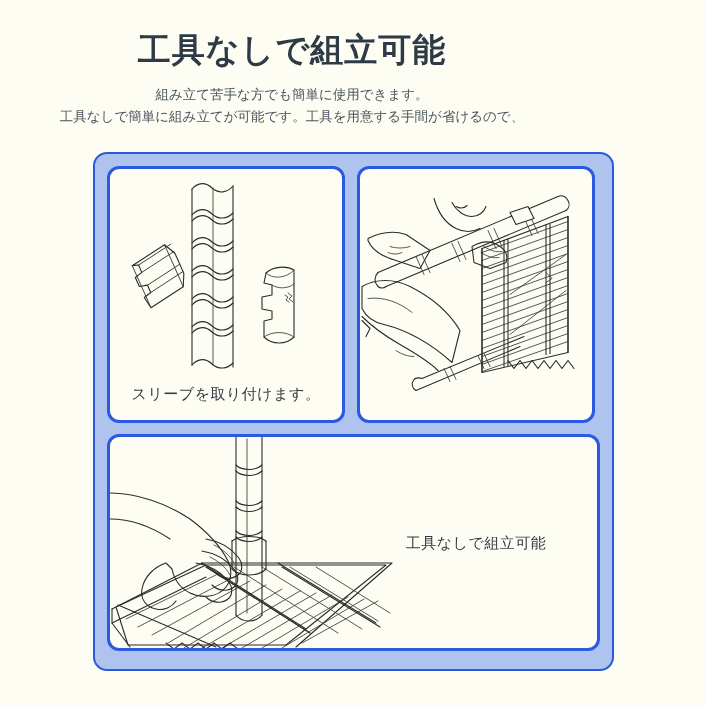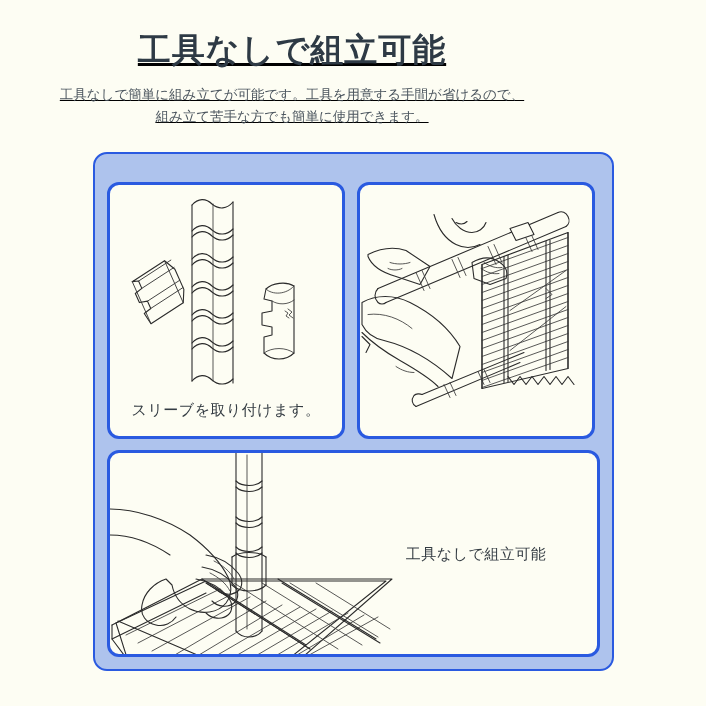--- a/index.html
+++ b/index.html
@@ -11,21 +11,20 @@
     height: 706px;
     background: #fdfdf3;
     font-family: "Liberation Sans", "DejaVu Sans", sans-serif;
     overflow: hidden;
   }
   .page {
     position: relative;
     width: 584px;
     height: 706px;
     box-sizing: border-box;
-    text-decoration: underline;
   }
   .header {
     padding-top: 30px;
     text-align: center;
   }
   .title {
     font-size: 33px;
     font-weight: bold;
     color: #2e3a45;
     letter-spacing: 1px;
@@ -56,21 +55,20 @@
     border-radius: 14px;
     padding: 12px;
     display: flex;
     flex-direction: column;
     gap: 11px;
   }
   .steps-row {
     display: flex;
     gap: 12px;
     flex: 0 0 auto;
-    margin-top: 16px;
   }
   .panel {
     background: #fdfdf3;
     border: 3px solid #2a5ae0;
     border-radius: 12px;
     box-sizing: border-box;
     position: relative;
     overflow: hidden;
   }
   .panel-top {
@@ -129,22 +127,22 @@
   .ink-fillwhite { fill: #fdfdf3; stroke: #2b2b2b; stroke-width: 1.1; stroke-linejoin: round; stroke-linecap: round; }
 </style>
 </head>
 <body>
 
 <div class="page">
 
   <div class="header">
     <h1 class="title">工具なしで組立可能</h1>
     <p class="subtitle">
+      <span>組み立て苦手な方でも簡単に使用できます。</span>
       <span>工具なしで簡単に組み立てが可能です。工具を用意する手間が省けるので、</span>
-      <span>組み立て苦手な方でも簡単に使用できます。</span>
     </p>
   </div>
 
   <div class="steps-container">
 
     <div class="steps-row">
 
       <div class="panel panel-top">
         <div class="art">
           <svg viewBox="0 0 232 200" preserveAspectRatio="xMidYMid meet">

